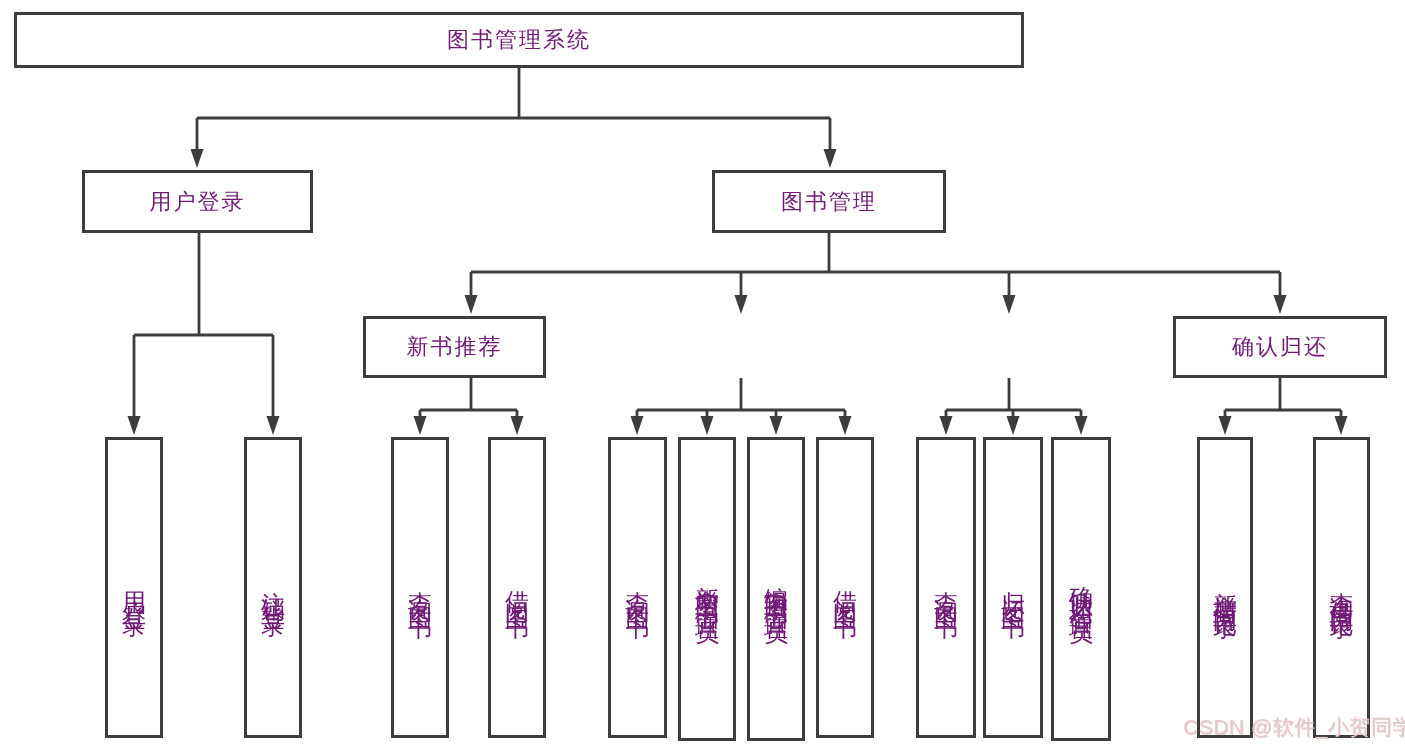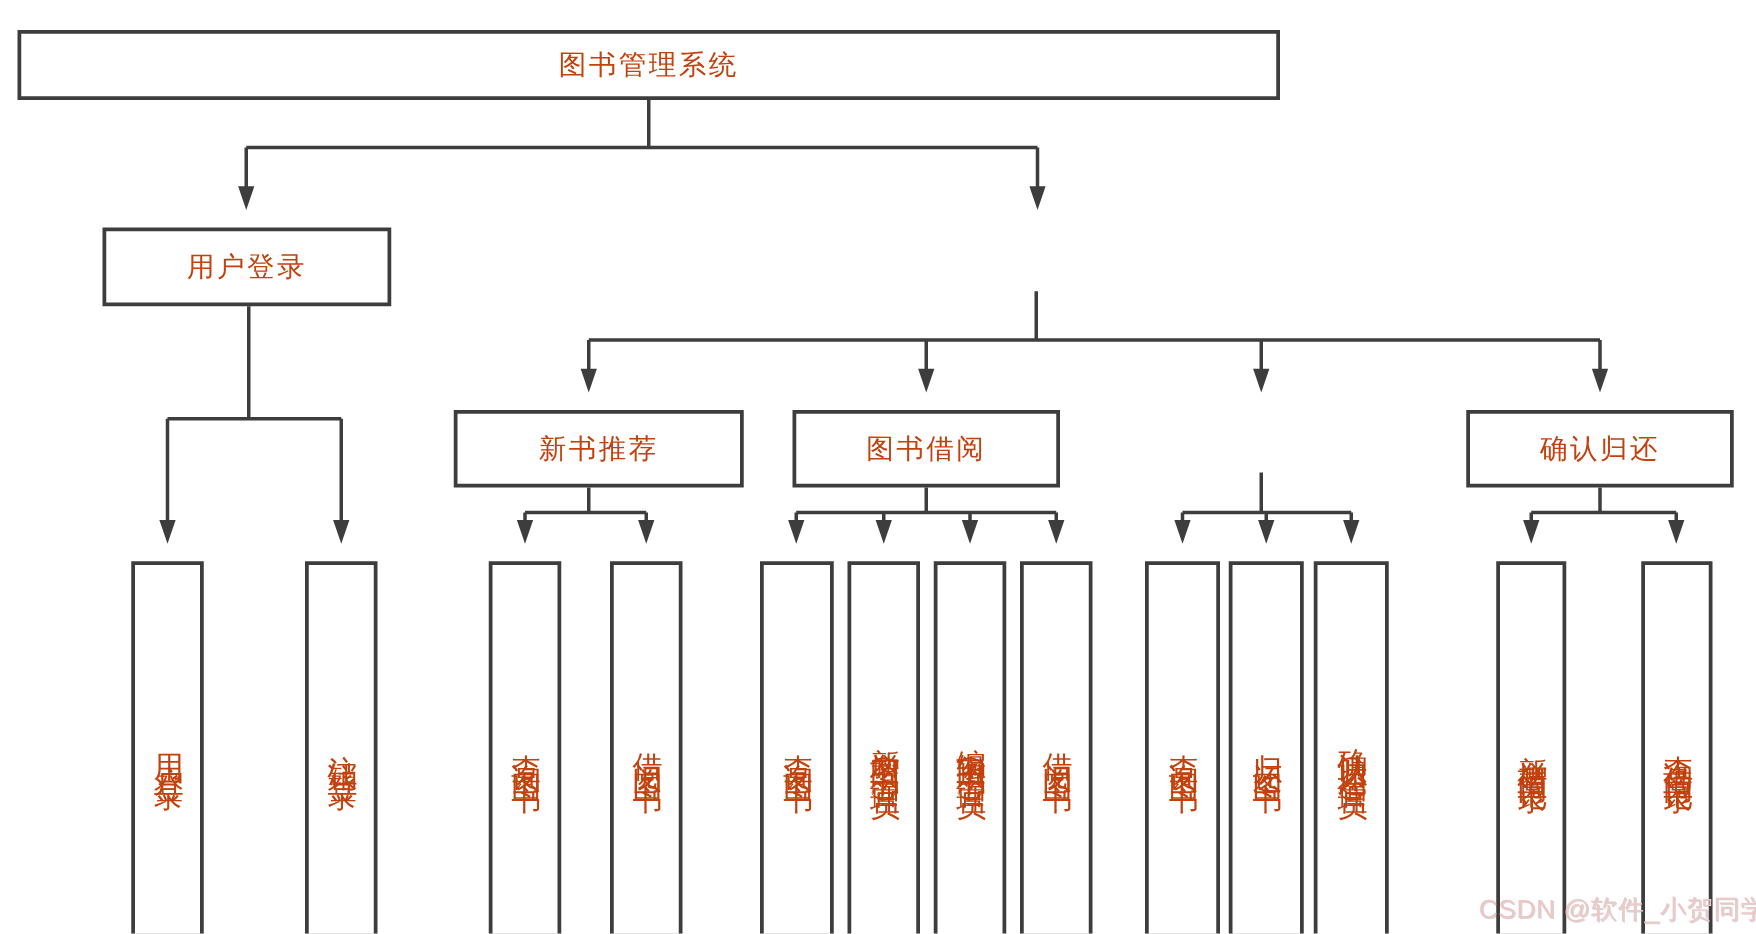--- a/index.html
+++ b/index.html
@@ -12,23 +12,22 @@
   }
   .wires{position:absolute;left:0;top:0;z-index:1;}
   .box{
     position:absolute;
     box-sizing:border-box;
     background:#ffffff;
     border:3px solid #3d3d3d;
     display:flex;
     align-items:center;
     justify-content:center;
-    color:#c2410c;
+    color:#701a75;
     z-index:2;
-    margin-top:12px;
   }
   .h{font-size:22px;letter-spacing:2px;white-space:nowrap;}
   .v{
     writing-mode:vertical-rl;
     text-orientation:mixed;
     font-size:24px;
     letter-spacing:8px;
     line-height:1;
   }
   .v.long{letter-spacing:5px;font-size:24px;}
@@ -84,23 +83,23 @@
       <polygon points="1006.5,416 1019.5,416 1013,435"></polygon>
       <polygon points="1074.5,416 1087.5,416 1081,435"></polygon>
       <polygon points="1218.5,416 1231.5,416 1225,435"></polygon>
       <polygon points="1334.5,416 1347.5,416 1341,435"></polygon>
     </g>
   </svg>
 
   <div class="box h" style="left:14px;top:12px;width:1010px;height:56px">图书管理系统</div>
 
   <div class="box h" style="left:82px;top:170px;width:231px;height:63px">用户登录</div>
+  <div class="box h" style="left:712px;top:170px;width:234px;height:63px">图书管理</div>
 
-  <div class="box h" style="left:363px;top:316px;width:232px;height:62px">新书推荐</div>
-  <div class="box h" style="left:634px;top:316px;width:214px;height:62px">图书借阅</div>
+  <div class="box h" style="left:363px;top:316px;width:183px;height:62px">新书推荐</div>
   <div class="box h" style="left:1173px;top:316px;width:214px;height:62px">确认归还</div>
 
   <div class="box v" style="left:105px;top:437px;width:58px;height:301px">用户登录</div>
   <div class="box v" style="left:244px;top:437px;width:58px;height:301px">注销登录</div>
 
   <div class="box v" style="left:391px;top:437px;width:58px;height:301px">查询图书</div>
   <div class="box v" style="left:488px;top:437px;width:58px;height:301px">借阅图书</div>
 
   <div class="box v" style="left:608px;top:437px;width:59px;height:301px">查询图书</div>
   <div class="box v long" style="left:678px;top:437px;width:58px;height:304px">新增图书（管理员）</div>

